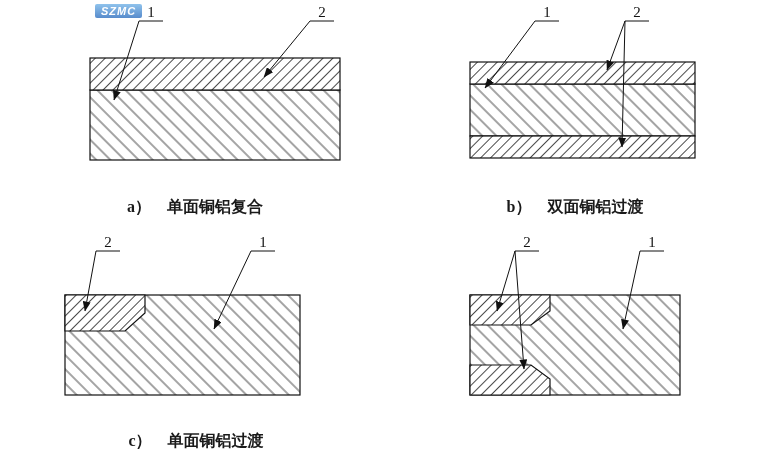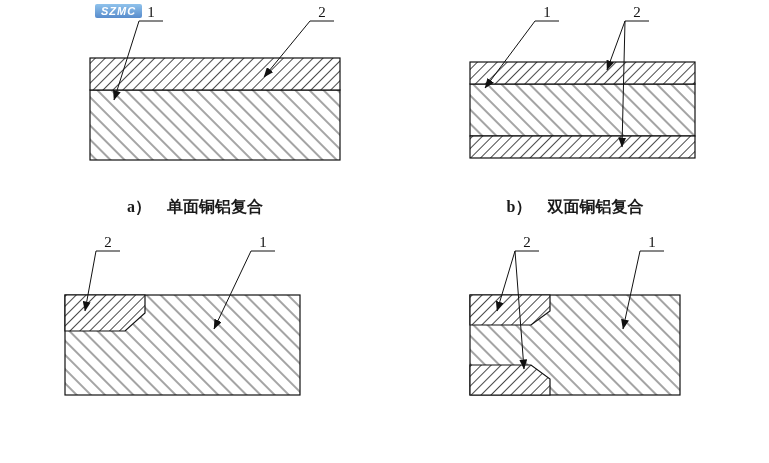--- a/index.html
+++ b/index.html
@@ -83,16 +83,19 @@
       <text x="527" y="247" text-anchor="middle" font-size="15" fill="#111">2</text>
       <path d="M664,251 H640 L623,329" fill="none" stroke="#111" stroke-width="1" marker-end="url(#arr)"></path>
       <text x="652" y="247" text-anchor="middle" font-size="15" fill="#111">1</text>
     </g>
   </svg>
 
   <div class="caption" style="left:75px;top:197px;width:240px">
     <span class="cap-letter">a）</span><span class="cap-text">单面铜铝复合</span>
   </div>
   <div class="caption" style="left:455px;top:197px;width:240px">
-    <span class="cap-letter">b）</span><span class="cap-text">双面铜铝复合</span>
+    <span class="cap-letter">b）</span><span class="cap-text">双面铜铝过渡</span>
+  </div>
+  <div class="caption" style="left:76px;top:431px;width:240px">
+    <span class="cap-letter">c）</span><span class="cap-text">单面铜铝过渡</span>
   </div>
 
 </div>
 
 </body></html>

